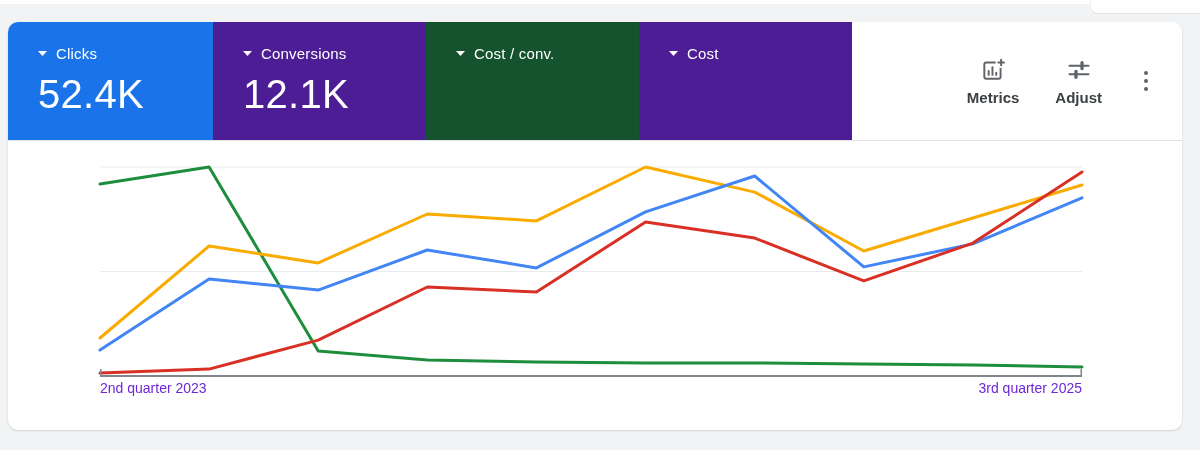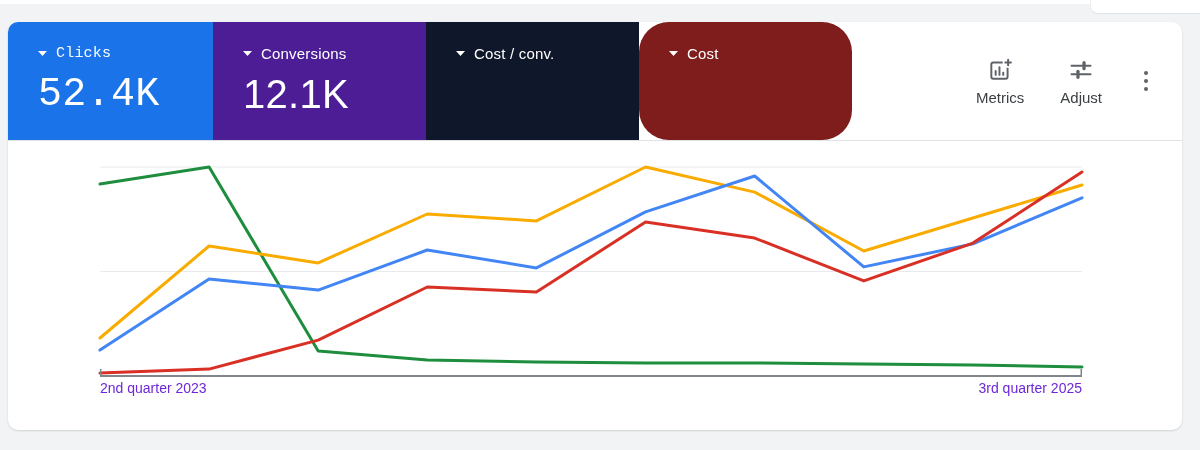--- a/index.html
+++ b/index.html
@@ -5,25 +5,25 @@
   html,body{margin:0;padding:0;}
   body{font-family:"Liberation Sans", sans-serif;}
   .stage{position:relative;width:1200px;height:450px;background:#f1f3f4;overflow:hidden;}
   .top-strip{position:absolute;left:0;top:0;width:1200px;height:4px;background:#ffffff;}
   .top-right-block{position:absolute;left:1090px;top:0;width:110px;height:13px;background:#ffffff;
     border-bottom:1px solid #e0e3e7;border-left:1px solid #eceef0;border-bottom-left-radius:8px;}
   .panel{position:absolute;left:8px;top:22px;width:1174px;height:408px;background:#ffffff;
     border-radius:10px;box-shadow:0 1px 2px rgba(60,64,67,.18);}
   .header{display:flex;height:118px;border-bottom:1px solid #e0e2e5;}
   .metric-card{width:213px;box-sizing:border-box;padding:23px 0 0 30px;color:#fff;cursor:pointer;flex:none;}
-  .metric-card.first{width:205px;border-top-left-radius:10px;font-family:Liberation Mono, monospace;}
+  .metric-card.first{width:205px;border-top-left-radius:10px;}
   .metric-label-row{display:flex;align-items:center;gap:9px;font-size:15px;font-weight:500;letter-spacing:.2px;}
   .metric-value{margin-top:10px;font-size:40px;font-weight:400;letter-spacing:.3px;}
   .toolbar{flex:1;display:flex;align-items:center;justify-content:flex-end;gap:36px;padding-right:28px;}
-  .tool-btn{display:flex;flex-direction:column;align-items:center;gap:6px;color:#3c4043;font-size:15px;cursor:pointer;}
+  .tool-btn{display:flex;flex-direction:column;align-items:center;gap:6px;color:#3c4043;font-size:15px;cursor:pointer;font-weight:bold;}
   .tool-btn svg{display:block;}
   .kebab{display:flex;flex-direction:column;gap:4px;padding:6px;cursor:pointer;}
   .kebab .dot{width:4px;height:4px;border-radius:50%;background:#5f6368;}
   .chart-area{position:relative;height:288px;}
   .chart-svg{position:absolute;left:0;top:0;}
   .axis-label{position:absolute;top:239px;font-size:14px;color:#6d28d9;}
   .axis-label.left{left:92px;}
   .axis-label.right{right:100px;margin-left:40px;}
 </style>
 </head>
@@ -49,30 +49,30 @@
       <div class="metric-card" style="background: #4c1d95;">
         <div class="metric-label-row">
           <svg width="9" height="5" viewBox="0 0 9 5">
               <polygon points="0,0 9,0 4.5,5" fill="#ffffff"></polygon>
             </svg>
           <span>Conversions</span>
         </div>
         <div class="metric-value">12.1K</div>
       </div>
 
-      <div class="metric-card" style="background: #0f172a;">
+      <div class="metric-card" style="background: #14532d;">
         <div class="metric-label-row">
           <svg width="9" height="5" viewBox="0 0 9 5">
               <polygon points="0,0 9,0 4.5,5" fill="#ffffff"></polygon>
             </svg>
           <span>Cost / conv.</span>
         </div>
       </div>
 
-      <div class="metric-card" style="background: #7f1d1d; border-radius: 30px;">
+      <div class="metric-card" style="background: #4c1d95;">
         <div class="metric-label-row">
           <svg width="9" height="5" viewBox="0 0 9 5">
               <polygon points="0,0 9,0 4.5,5" fill="#ffffff"></polygon>
             </svg>
           <span>Cost</span>
         </div>
       </div>
 
       <div class="toolbar">
         <div class="tool-btn">

